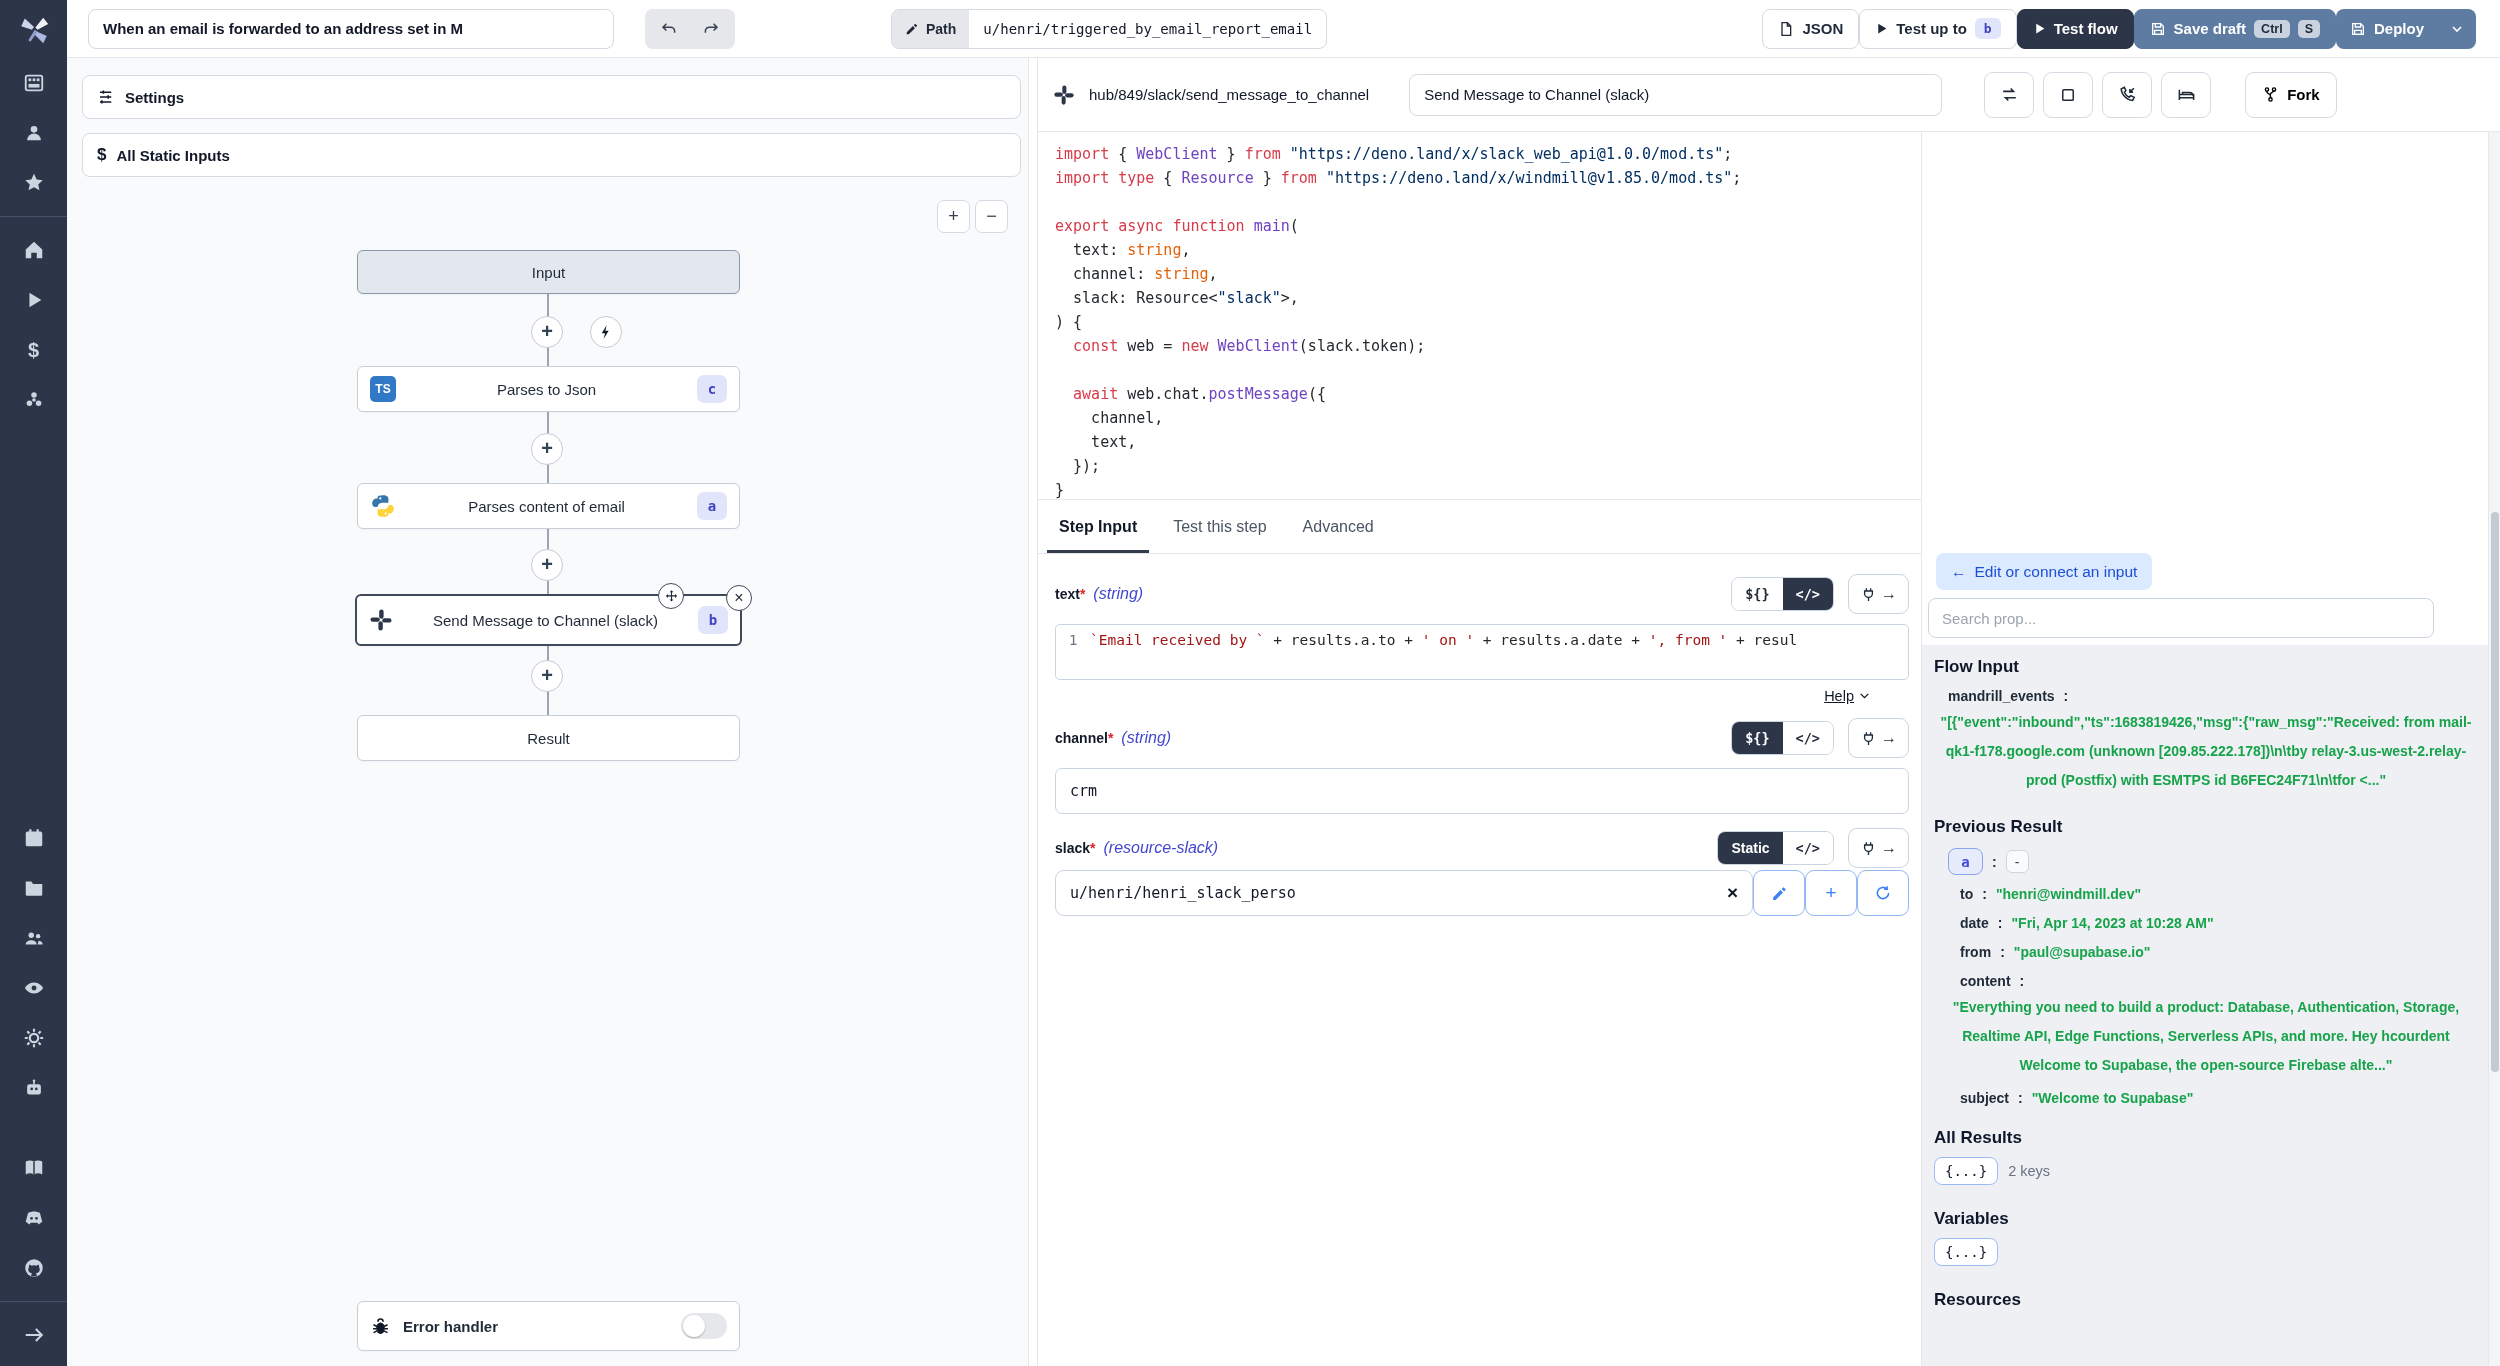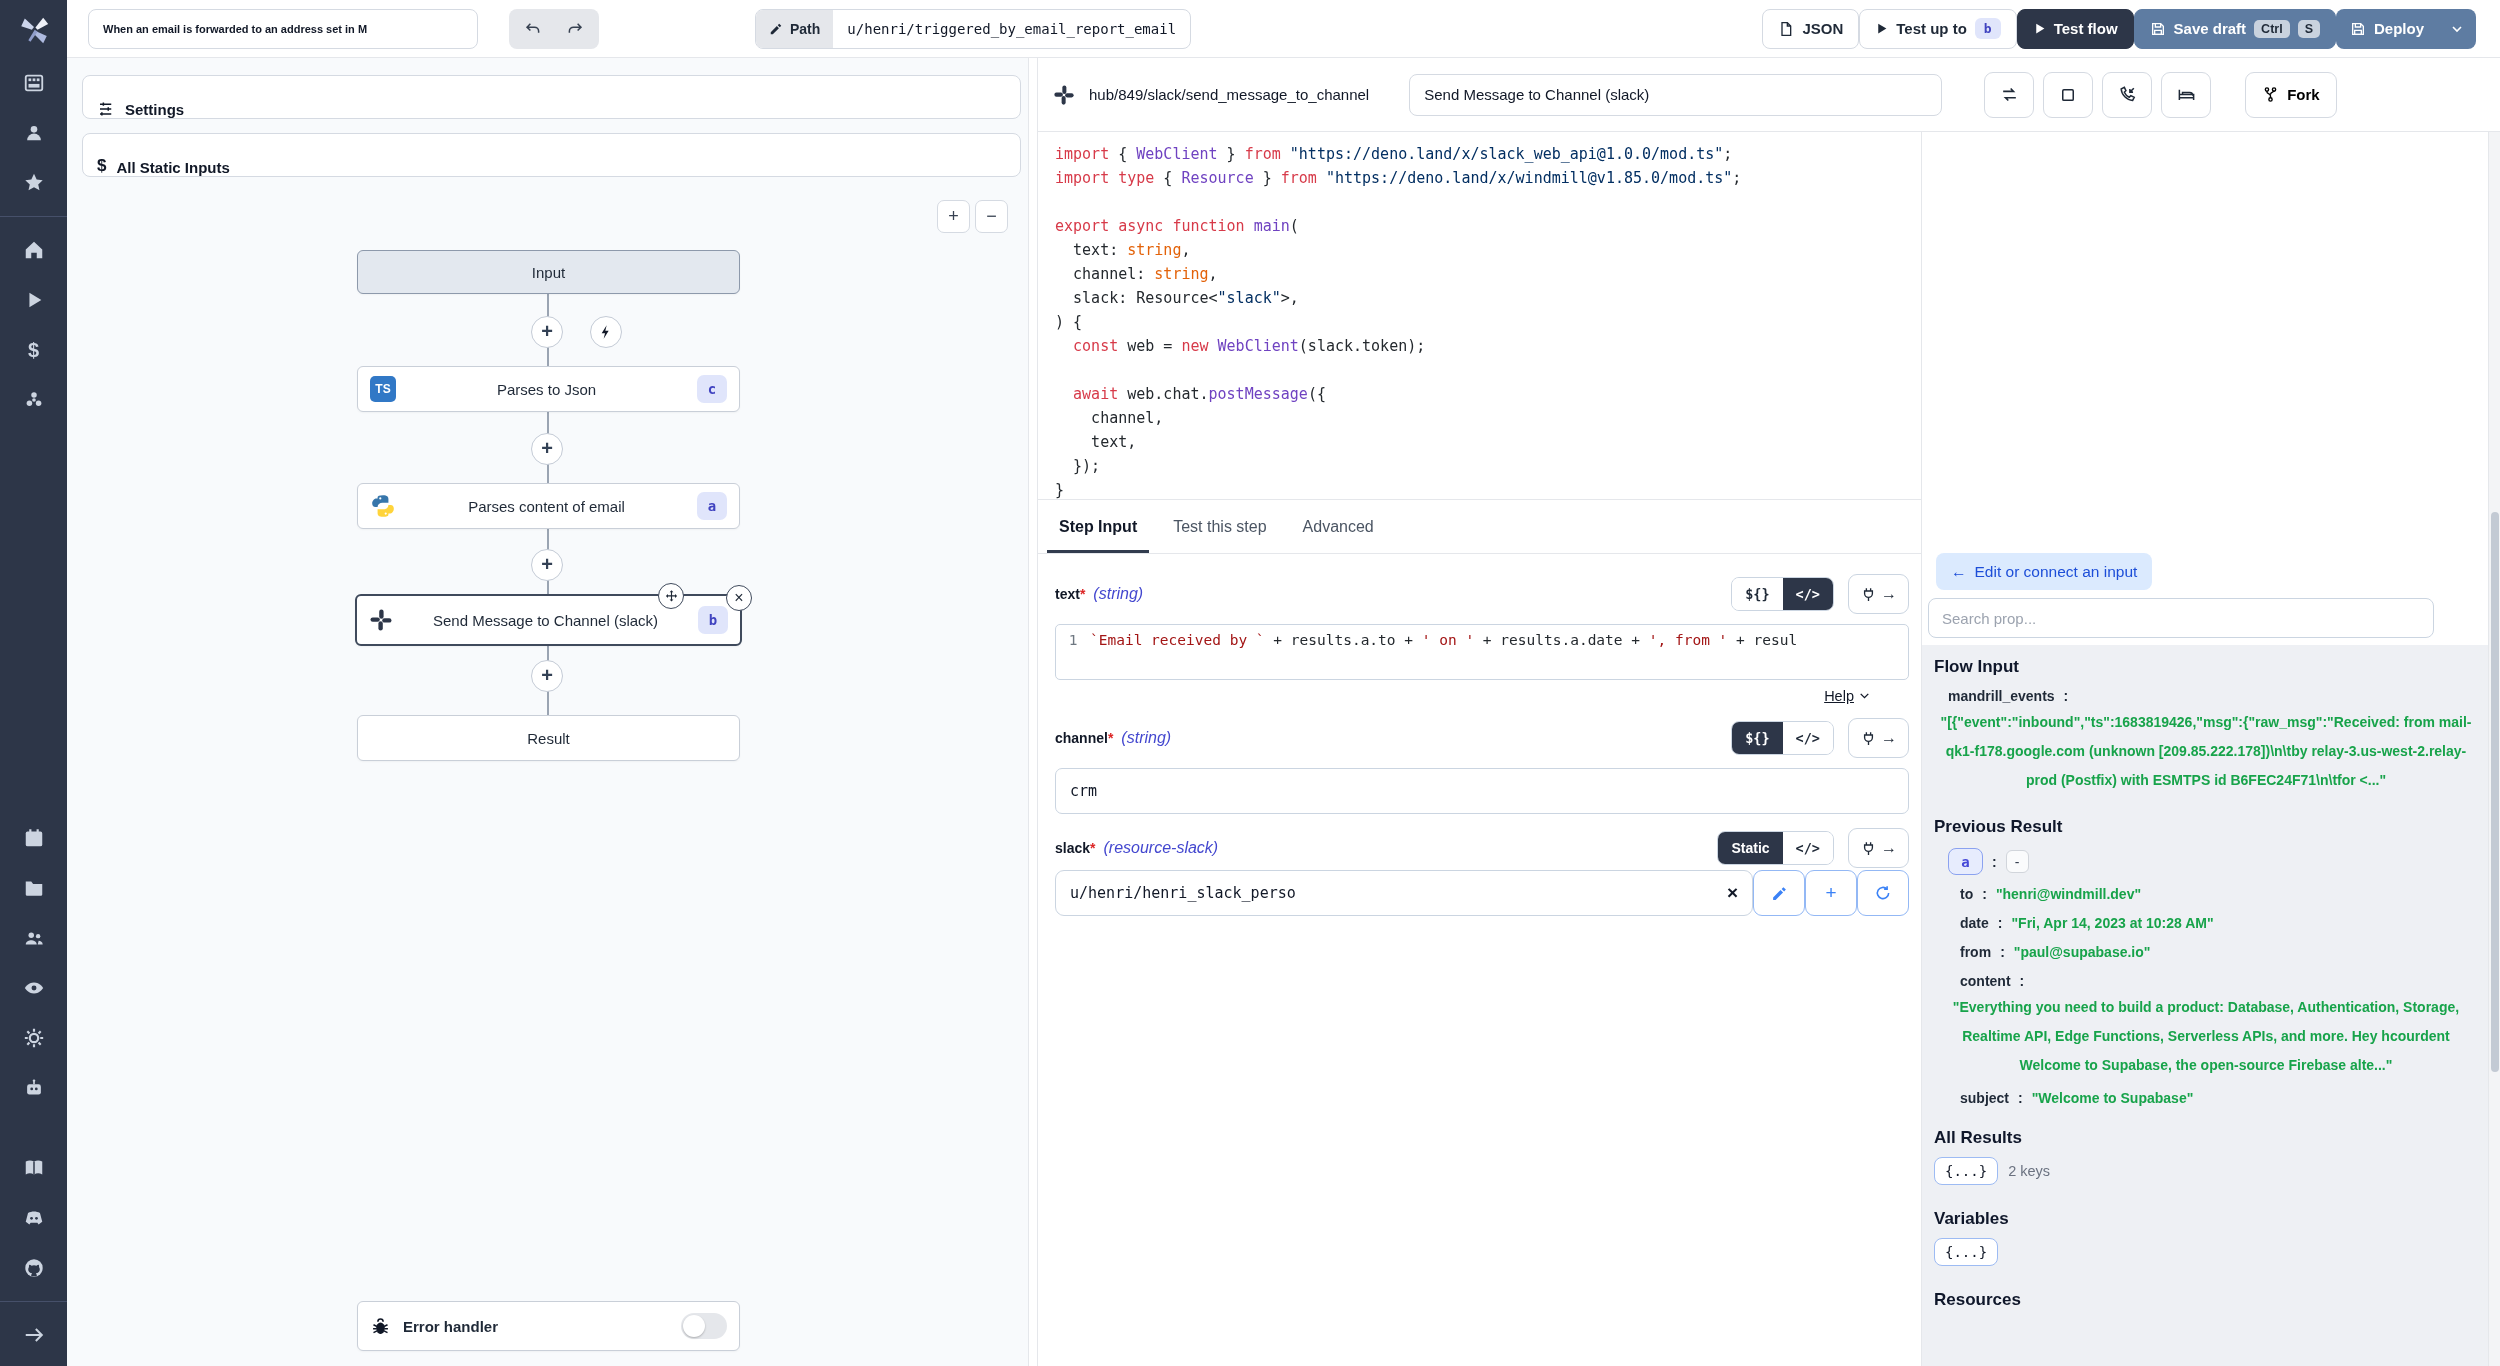--- a/index.html
+++ b/index.html
@@ -19,40 +19,40 @@
 .sidebar{width:67px;background:var(--dark);display:flex;flex-direction:column;align-items:center;flex:none}
 .logo{height:58px;display:flex;align-items:center;justify-content:center;width:100%}
 .sb-ic{width:42px;height:42px;display:flex;align-items:center;justify-content:center;color:#ccd4e0;border-radius:8px;cursor:pointer;margin:4px 0}
 .sb-div{width:100%;height:1px;background:#46506a;margin:8px 0}
 .sb-bottom{margin-top:auto;display:flex;flex-direction:column;align-items:center;width:100%}
 .sb-doll{font-size:20px;font-weight:700;color:#ccd4e0}
 
 
 .main{flex:1;display:flex;flex-direction:column;min-width:0}
 .topbar{height:58px;border-bottom:1px solid #e5e7eb;display:flex;align-items:center;padding:0 24px 0 21px;background:#fff;flex:none}
-.name-input{width:390px;height:40px;border:1px solid var(--border);border-radius:8px;padding:0 14px;font-size:11px;font-weight:600;color:#111827;font-family:"Liberation Sans",sans-serif}
+.name-input{width:526px;height:40px;border:1px solid var(--border);border-radius:8px;padding:0 14px;font-size:15px;font-weight:600;color:#111827;font-family:"Liberation Sans",sans-serif}
 .undo-grp{display:flex;background:#e5e7eb;border-radius:8px;margin-left:31px;padding:3px}
 .undo-grp .ub{width:42px;height:34px;border:none;background:transparent;border-radius:6px;color:#374151;font-size:17px;cursor:pointer;display:flex;align-items:center;justify-content:center}
 .path-grp{display:flex;height:40px;border:1px solid var(--border);border-radius:8px;overflow:hidden;margin-left:156px}
 .path-label{background:#e5e7eb;display:flex;align-items:center;gap:7px;padding:0 13px;font-size:14px;font-weight:600;color:#1f2937}
 .path-val{display:flex;align-items:center;padding:0 14px;font-size:14px;color:#111827;max-width:420px;white-space:nowrap}
 .tb-right{margin-left:auto;display:flex;align-items:center;}
 .btn{display:inline-flex;align-items:center;gap:8px;height:40px;padding:0 15px;border-radius:8px;border:1px solid var(--border);background:#fff;font-size:15px;font-weight:600;color:#1f2937;cursor:pointer;font-family:"Liberation Sans",sans-serif}
 .btn-dark{background:var(--dark);border-color:var(--dark);color:#fff}
 .btn-steel{background:var(--steel);border-color:var(--steel);color:#fff}
 .kbd{background:#c9d2de;color:#1f2937;border-radius:5px;padding:2px 7px;font-size:12.5px;font-weight:700}
 .mini-badge{background:var(--badge-bg);color:var(--badge-tx);border-radius:6px;padding:3px 9px;font-size:13px;font-weight:700;font-family:"DejaVu Sans Mono",monospace}
 .split{display:flex;align-items:stretch;border-radius:8px;overflow:hidden}
 .split .seg1{display:flex;align-items:center;gap:8px;background:var(--steel);color:#fff;padding:0 14px;font-size:15px;font-weight:600;height:40px}
 .split .seg2{display:flex;align-items:center;background:var(--steel);border-left:1px solid rgba(255,255,255,.35);padding:0 11px;color:#fff}
 
 
 .content{flex:1;display:flex;min-height:0}
 .flow-panel{width:970px;flex:none;background:var(--canvas);position:relative;border-right:8px solid #fff;box-shadow:inset -1px 0 0 #e5e7eb, 1px 0 0 #e5e7eb}
-.wbtn{position:absolute;left:15px;width:939px;height:44px;background:#fff;border:1px solid var(--border);border-radius:8px;display:flex;align-items:flex-end;gap:10px;padding:0 14px;font-size:15px;font-weight:600;color:#111827;cursor:pointer}
+.wbtn{position:absolute;left:15px;width:939px;height:44px;background:#fff;border:1px solid var(--border);border-radius:8px;display:flex;align-items:center;gap:10px;padding:0 14px;font-size:15px;font-weight:600;color:#111827;cursor:pointer}
 .zbtn{position:absolute;width:33px;height:33px;background:#fff;border:1px solid var(--border);border-radius:7px;font-size:18px;color:#374151;display:flex;align-items:center;justify-content:center;cursor:pointer}
 .edge{position:absolute;width:2px;background:#9aa4b2}
 .node{position:absolute;width:383px;height:46px;background:#fff;border:1px solid #c9cfd8;border-radius:6px;display:flex;align-items:center;padding:0 12px;font-size:15px;color:#1f2937;box-shadow:0 1px 2px rgba(0,0,0,.04);cursor:pointer}
 .node .lbl{flex:1;text-align:center;font-weight:500}
 .node-input{background:#e3e8ef;border-color:#8d99ab}
 .node-selected{border:2.5px solid #3f4a5c}
 .nbadge{background:var(--badge-bg);color:var(--badge-tx);border-radius:7px;min-width:30px;height:28px;display:flex;align-items:center;justify-content:center;font-size:14px;font-weight:700;font-family:"DejaVu Sans Mono",monospace}
 .pcirc{position:absolute;width:32px;height:32px;border-radius:50%;background:#fff;border:1.5px solid #c4cbd6;display:flex;align-items:center;justify-content:center;color:#334155;cursor:pointer}
 .pcirc span{font-size:20px;font-weight:600;line-height:1;margin-top:-2px}
 .mcirc{position:absolute;width:26px;height:26px;border-radius:50%;background:#fff;border:1.5px solid #3f4a5c;display:flex;align-items:center;justify-content:center;color:#1f2937;cursor:pointer;z-index:3}

